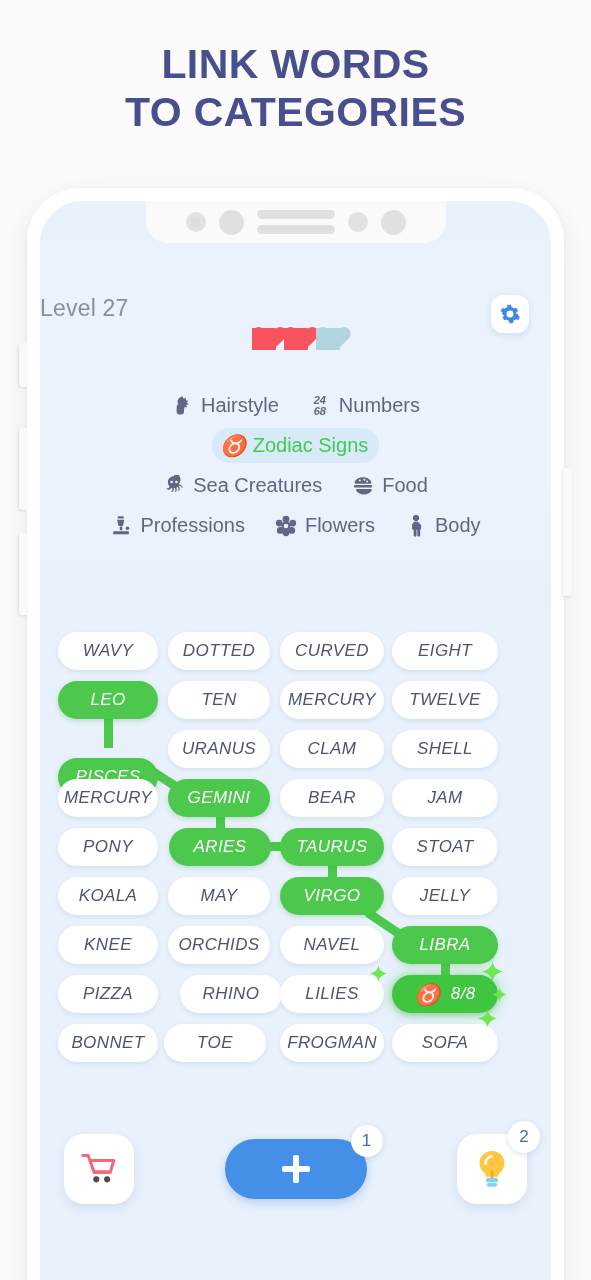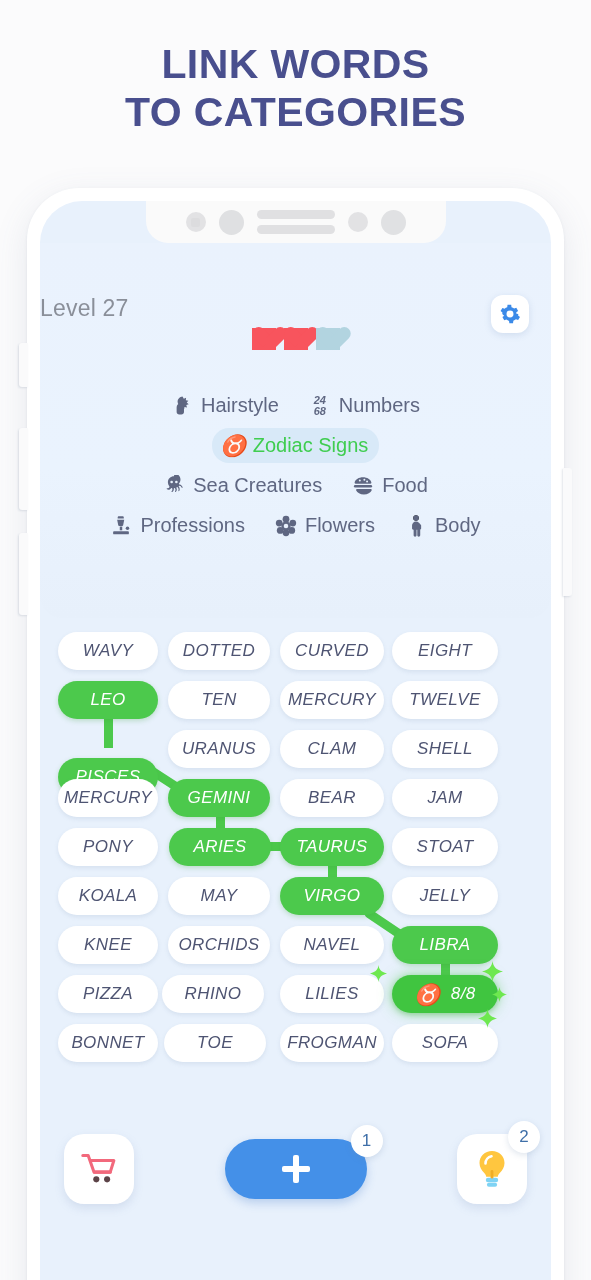--- a/index.html
+++ b/index.html
@@ -394,21 +394,21 @@
             </div>
             <div class="word" style="left: 240px; top: 308px; width: 104px;">
               <span>NAVEL</span>
             </div>
             <div class="word on" style="left: 352px; top: 308px; width: 106px;">
               <span>LIBRA</span>
             </div>
             <div class="word" style="left: 18px; top: 357px; width: 100px;">
               <span>PIZZA</span>
             </div>
-            <div class="word" style="left: 122px; top: 357px; width: 102px;">
+            <div class="word" style="left: 140px; top: 357px; width: 102px;">
               <span>RHINO</span>
             </div>
             <div class="word" style="left: 240px; top: 357px; width: 104px;">
               <span>LILIES</span>
             </div>
             <div class="word on counter" style="left: 352px; top: 357px; width: 106px;">
               <span class="cg">♉</span>
               <span>8/8</span>
             </div>
             <div class="word" style="left: 18px; top: 406px; width: 100px;">

